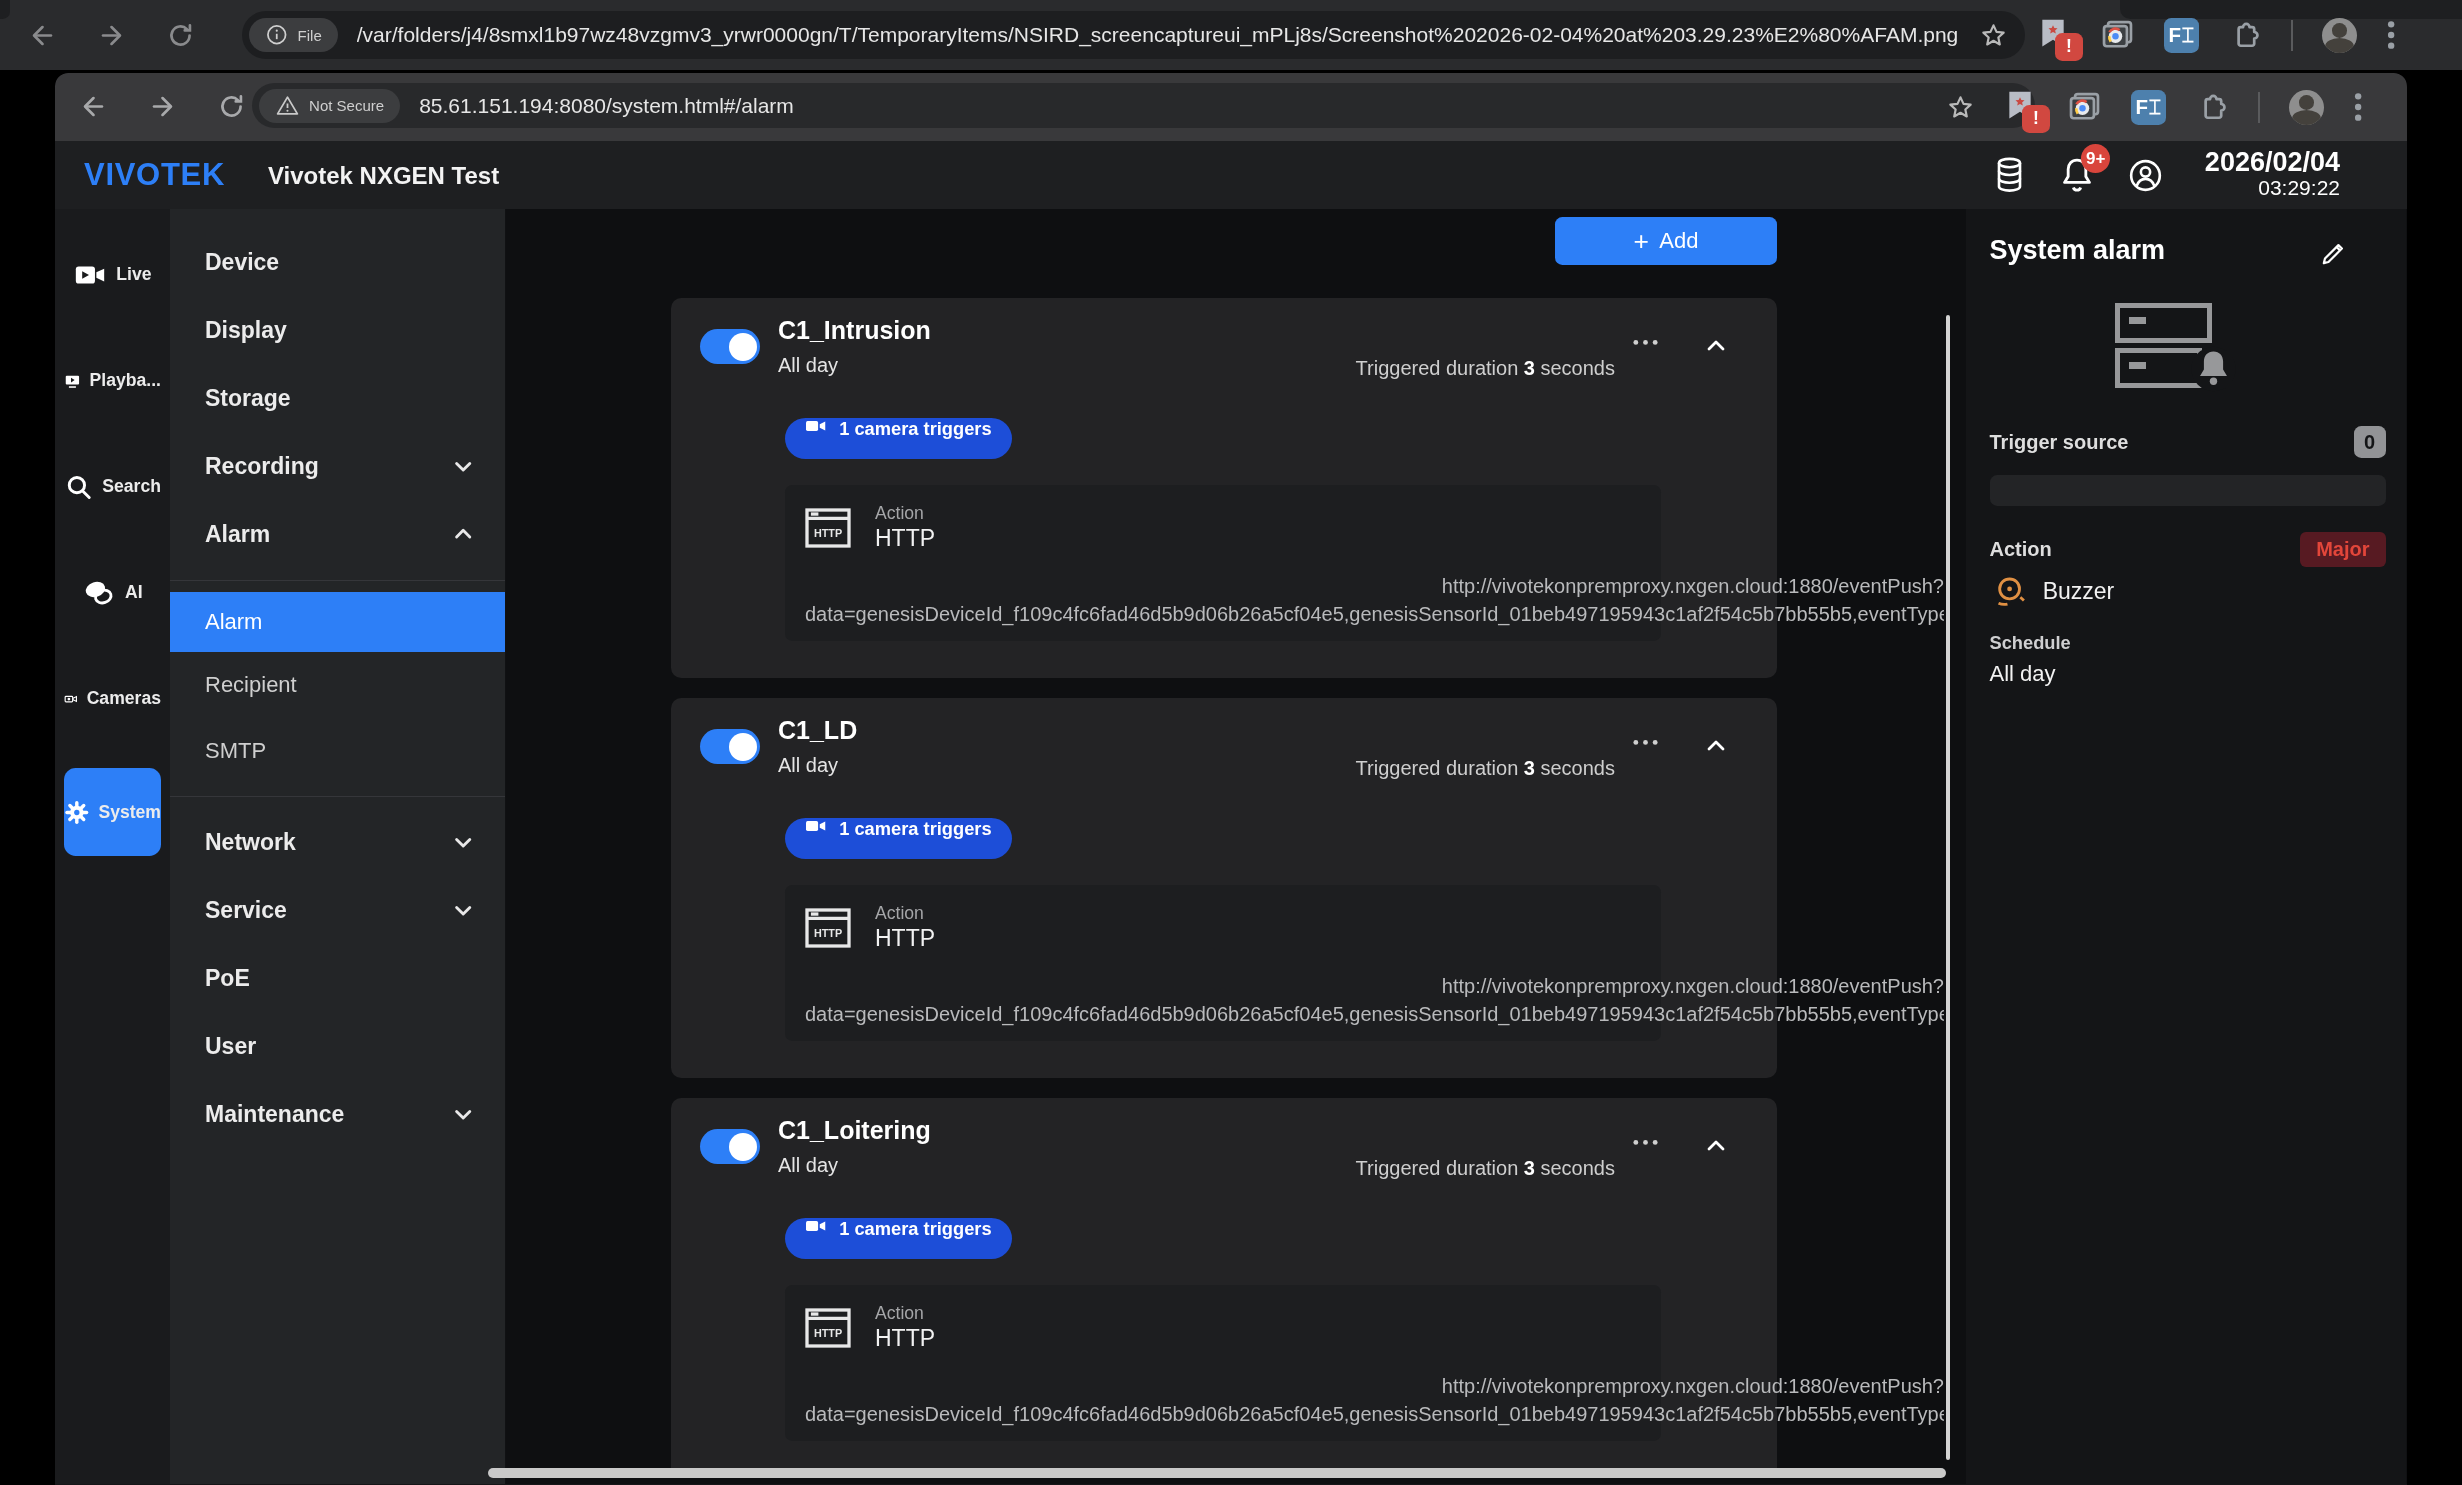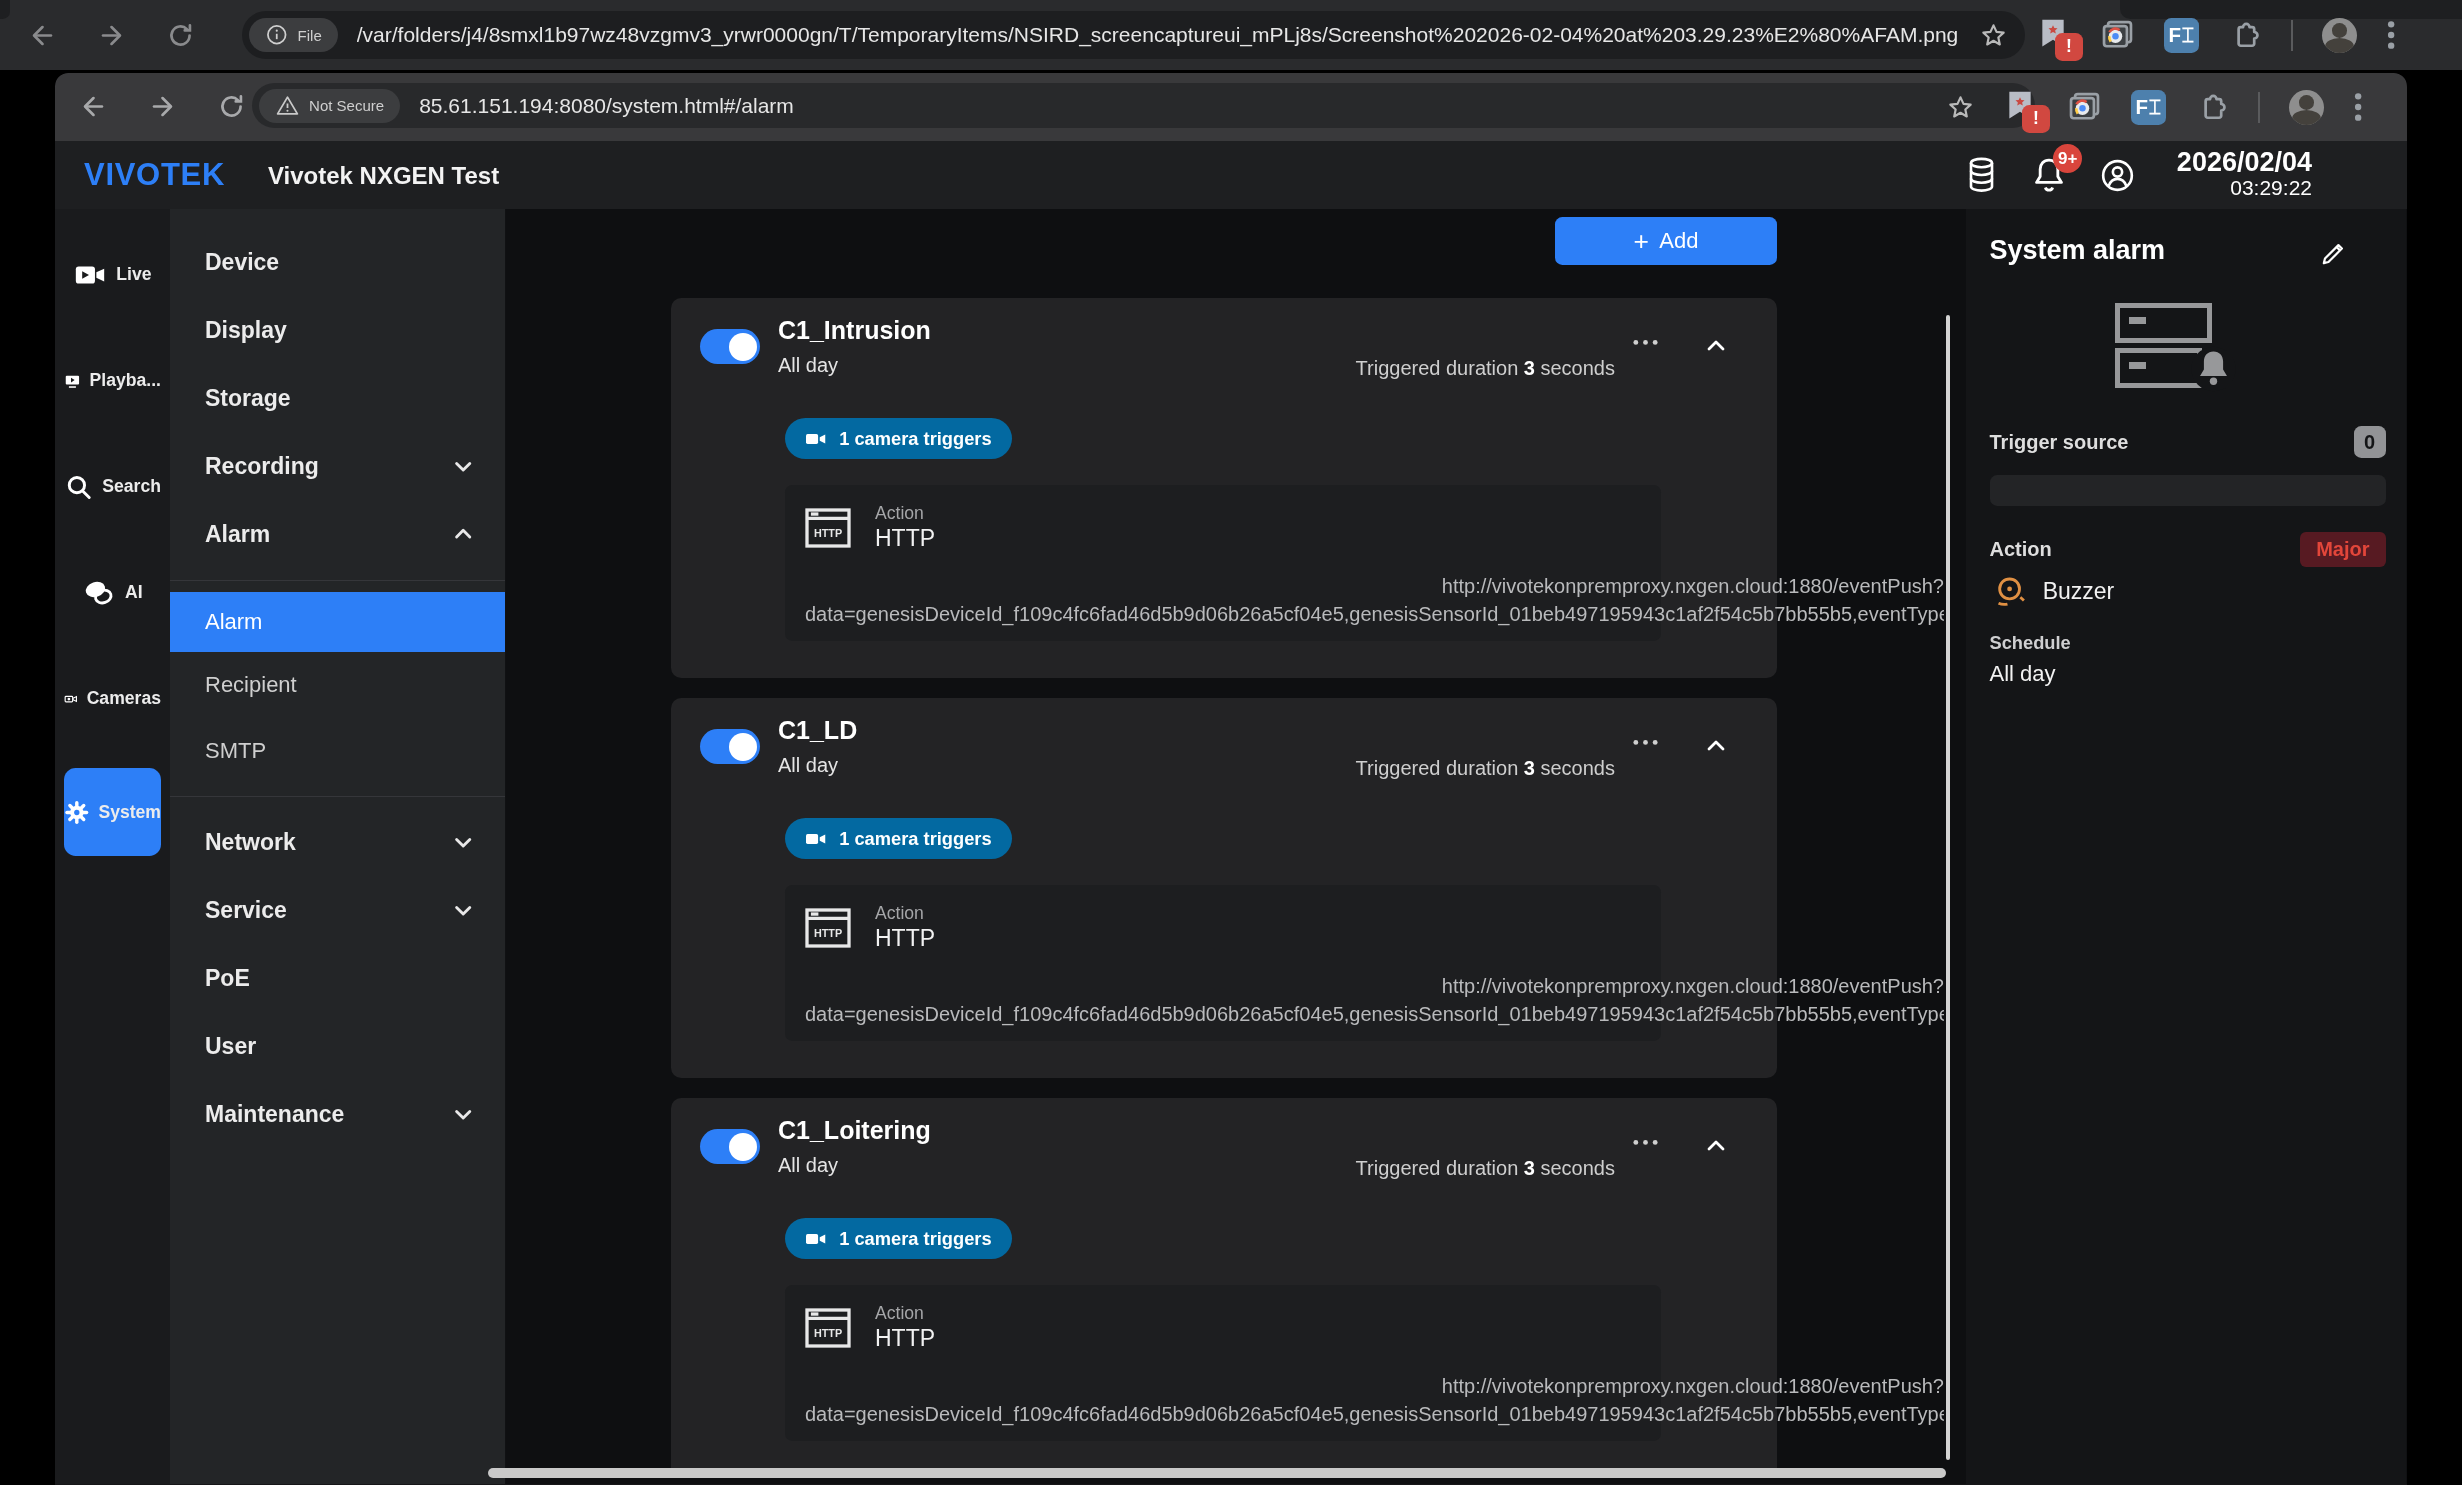--- a/index.html
+++ b/index.html
@@ -34,21 +34,21 @@
   
   .inner-window{position:absolute;left:55px;top:73px;width:2352px;height:1412px;background:#161618;
     border-radius:13.2px 13.2px 0 0;overflow:hidden;}
   .inner-toolbar{position:absolute;left:0;top:0;width:100%;height:68px;background:#39393b;border-bottom:0.7px solid #4a4b4d;
     border-radius:13.2px 13.2px 0 0;}
   .inner-toolbar .navbtns{left:16px;top:11.7px;}
   .inner-toolbar .omnibox{left:197px;top:10.3px;width:1783px;height:45px;background:#28292b;}
   .inner-toolbar .chrome-right{right:44px;height:68px;}
 
   
-  .app-header{position:absolute;left:0;top:68px;width:100%;height:68px;background:#1e1f21;border-bottom:0.7px solid #2d2e30;}
+  .app-header{position:absolute;left:0;top:68px;width:100%;height:68px;background:#1e1f21;border-bottom:0.7px solid #2d2e30;padding-left:28px;}
   .logo{position:absolute;left:29px;top:16px;color:#2d7ff7;font-size:31px;font-weight:800;letter-spacing:0.7px;}
   .app-title{position:absolute;left:213px;top:20.5px;color:#f3f3f3;font-size:24px;font-weight:700;}
   .hdr-right{position:absolute;right:95px;top:0;height:68px;display:flex;align-items:center;gap:31px;}
   .bell-wrap{position:relative;}
   .bell-badge{position:absolute;right:-14.7px;top:-10.3px;min-width:29px;height:29px;border-radius:14.7px;background:#d9453c;
     color:#fff;font-size:17px;font-weight:700;display:flex;align-items:center;justify-content:center;padding:0 2.9px;box-sizing:border-box;}
   .datetime{color:#fff;text-align:right;line-height:26.4px;margin-left:10.3px;}
   .dt-date{font-size:27px;font-weight:700;}
   .dt-time{font-size:21px;}
 
@@ -76,22 +76,22 @@
   .add-plus{font-size:26.4px;font-weight:400;line-height:22px;}
   .card{position:absolute;left:165px;width:1106px;height:380px;background:#232325;border-radius:10.3px;}
   .toggle{position:absolute;left:29px;top:31px;width:60px;height:35px;border-radius:17.6px;background:#2d7ff7;}
   .toggle .knob{position:absolute;left:29px;top:3.7px;width:28px;height:28px;border-radius:50%;background:#fff;}
   .card-title{position:absolute;left:107px;top:17.6px;color:#fff;font-size:25px;font-weight:700;}
   .card-sched{position:absolute;left:107px;top:56px;color:#e4e4e4;font-size:20px;}
   .card-trig{position:absolute;right:162px;top:59px;color:#cfcfcf;font-size:20px;white-space:nowrap;}
   .card-trig b{color:#fff;font-weight:700;}
   .card-more{position:absolute;right:110px;top:26.4px;width:44px;height:37px;display:flex;align-items:center;justify-content:center;}
   .card-collapse{position:absolute;right:43px;top:29px;width:37px;height:37px;display:flex;align-items:center;justify-content:center;}
-  .cam-chip{position:absolute;left:114px;top:120px;height:41px;border-radius:20.5px;background:#0369a1;display:flex;
-    align-items:center;gap:11.7px;padding:0 20.5px;color:#fff;font-size:18.3px;font-weight:700;white-space:nowrap;}
+  .cam-chip{position:absolute;left:114px;top:120px;height:41px;border-radius:20.5px;background:#1d4ed8;display:flex;
+    gap:11.7px;padding:0 20.5px;color:#fff;font-size:18.3px;font-weight:700;white-space:nowrap;}
   .action-box{position:absolute;left:114px;top:187px;width:876px;height:156px;background:#1d1e20;border-radius:7.3px;}
   .http-ico{position:absolute;left:19px;top:19px;}
   .act-label{position:absolute;left:90px;top:17.6px;color:#a5a6a8;font-size:17.6px;}
   .act-type{position:absolute;left:90px;top:40px;color:#f2f2f2;font-size:23px;}
   .url-block{position:absolute;left:134px;top:274px;width:1139px;color:#b9babc;font-size:20px;line-height:28px;
     white-space:nowrap;overflow:hidden;text-align:right;}
   .vscroll{position:absolute;left:1891px;top:106px;width:4.4px;height:1145px;background:#d4d4d4;border-radius:2.2px;}
   .hscroll{position:absolute;left:433px;top:1259px;width:1458px;height:10.3px;background:#c9c9c9;border-radius:5.1px;}
 
   

